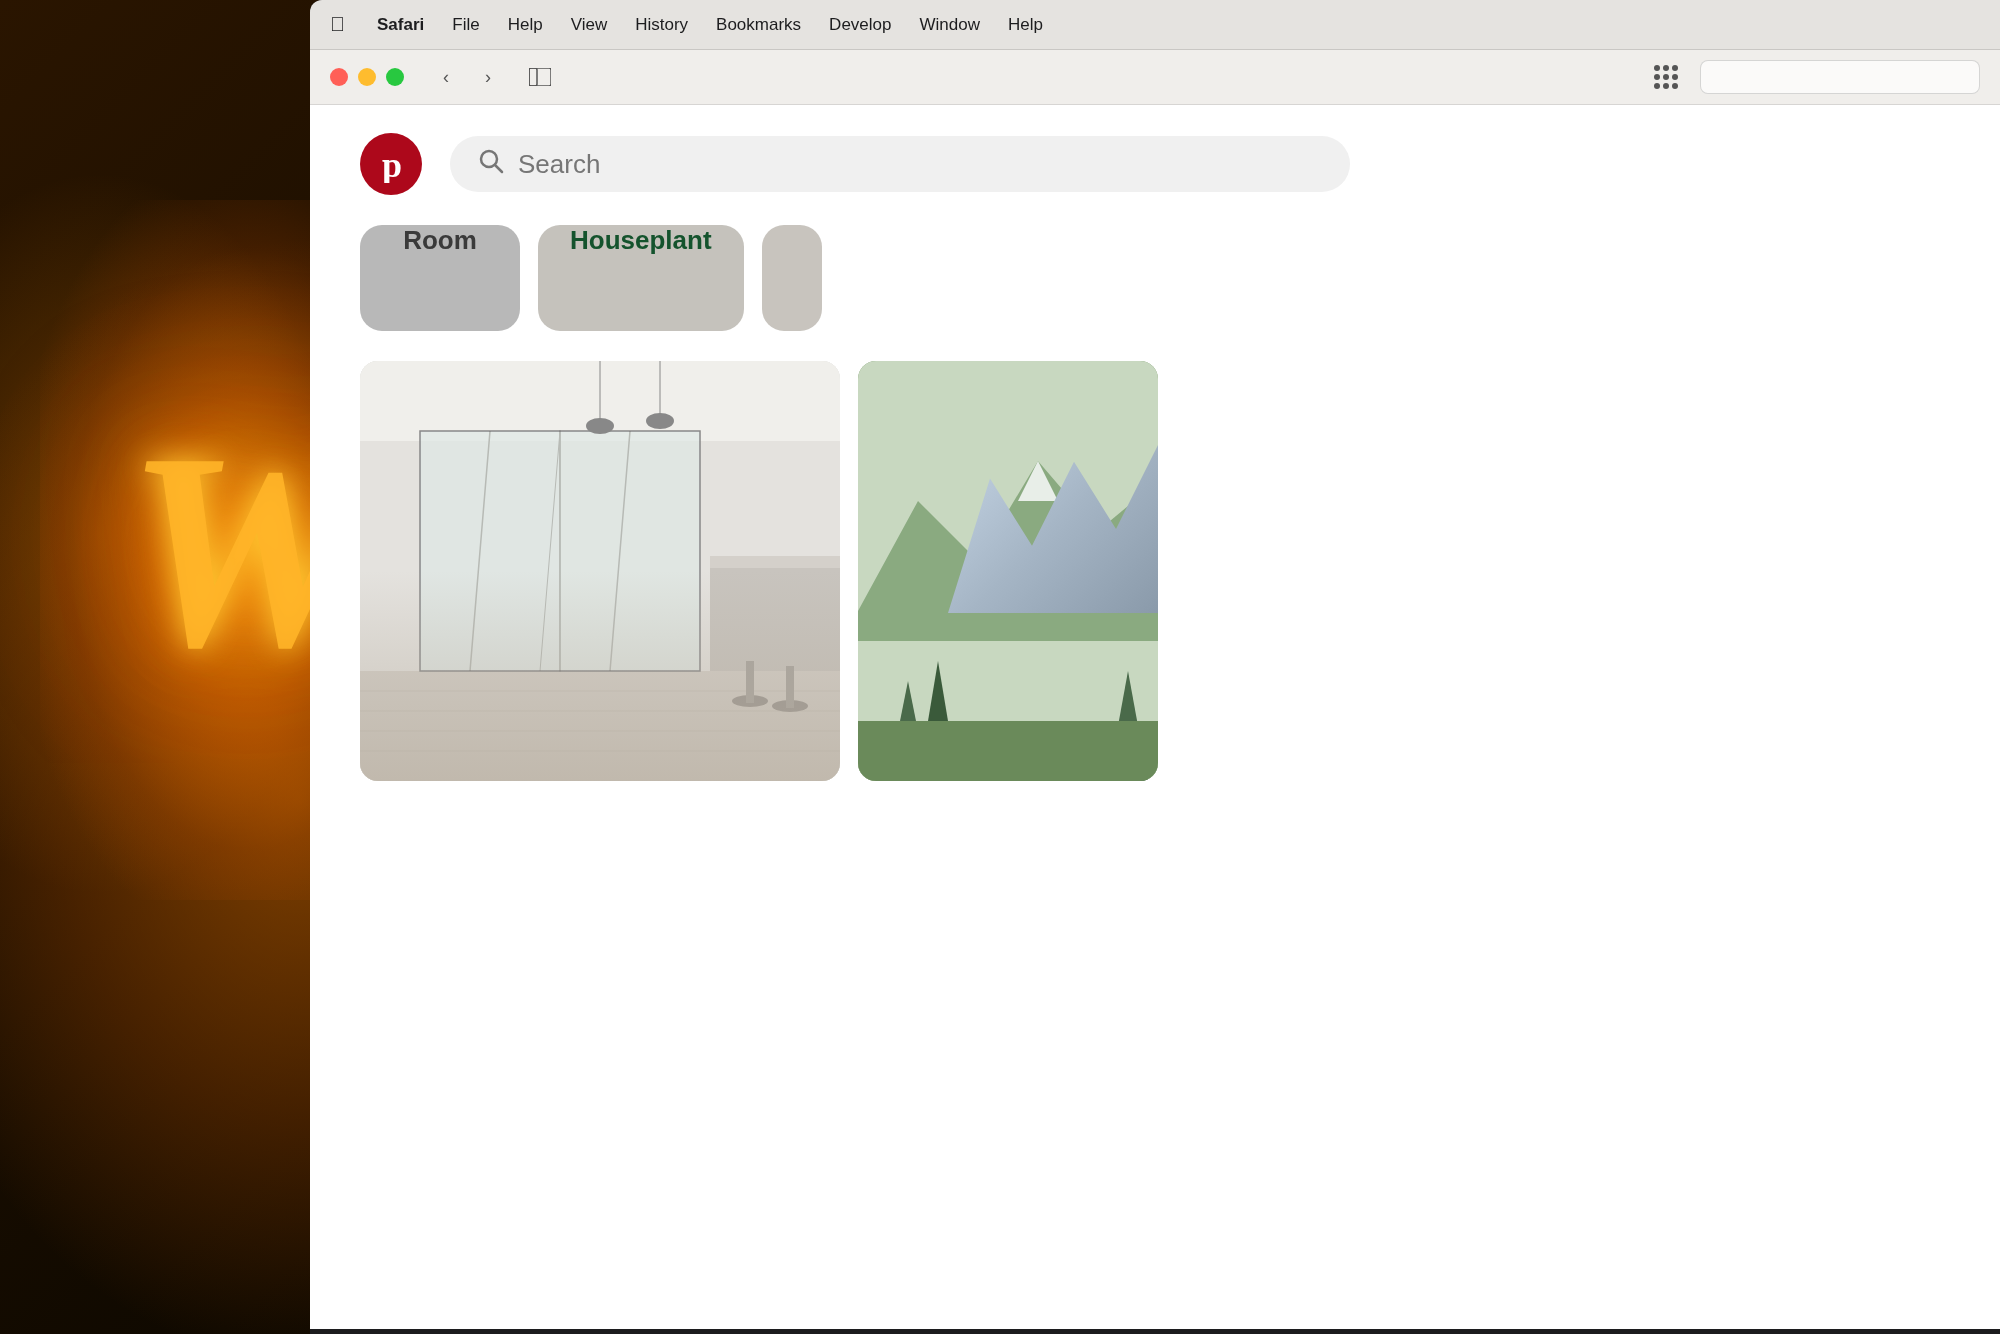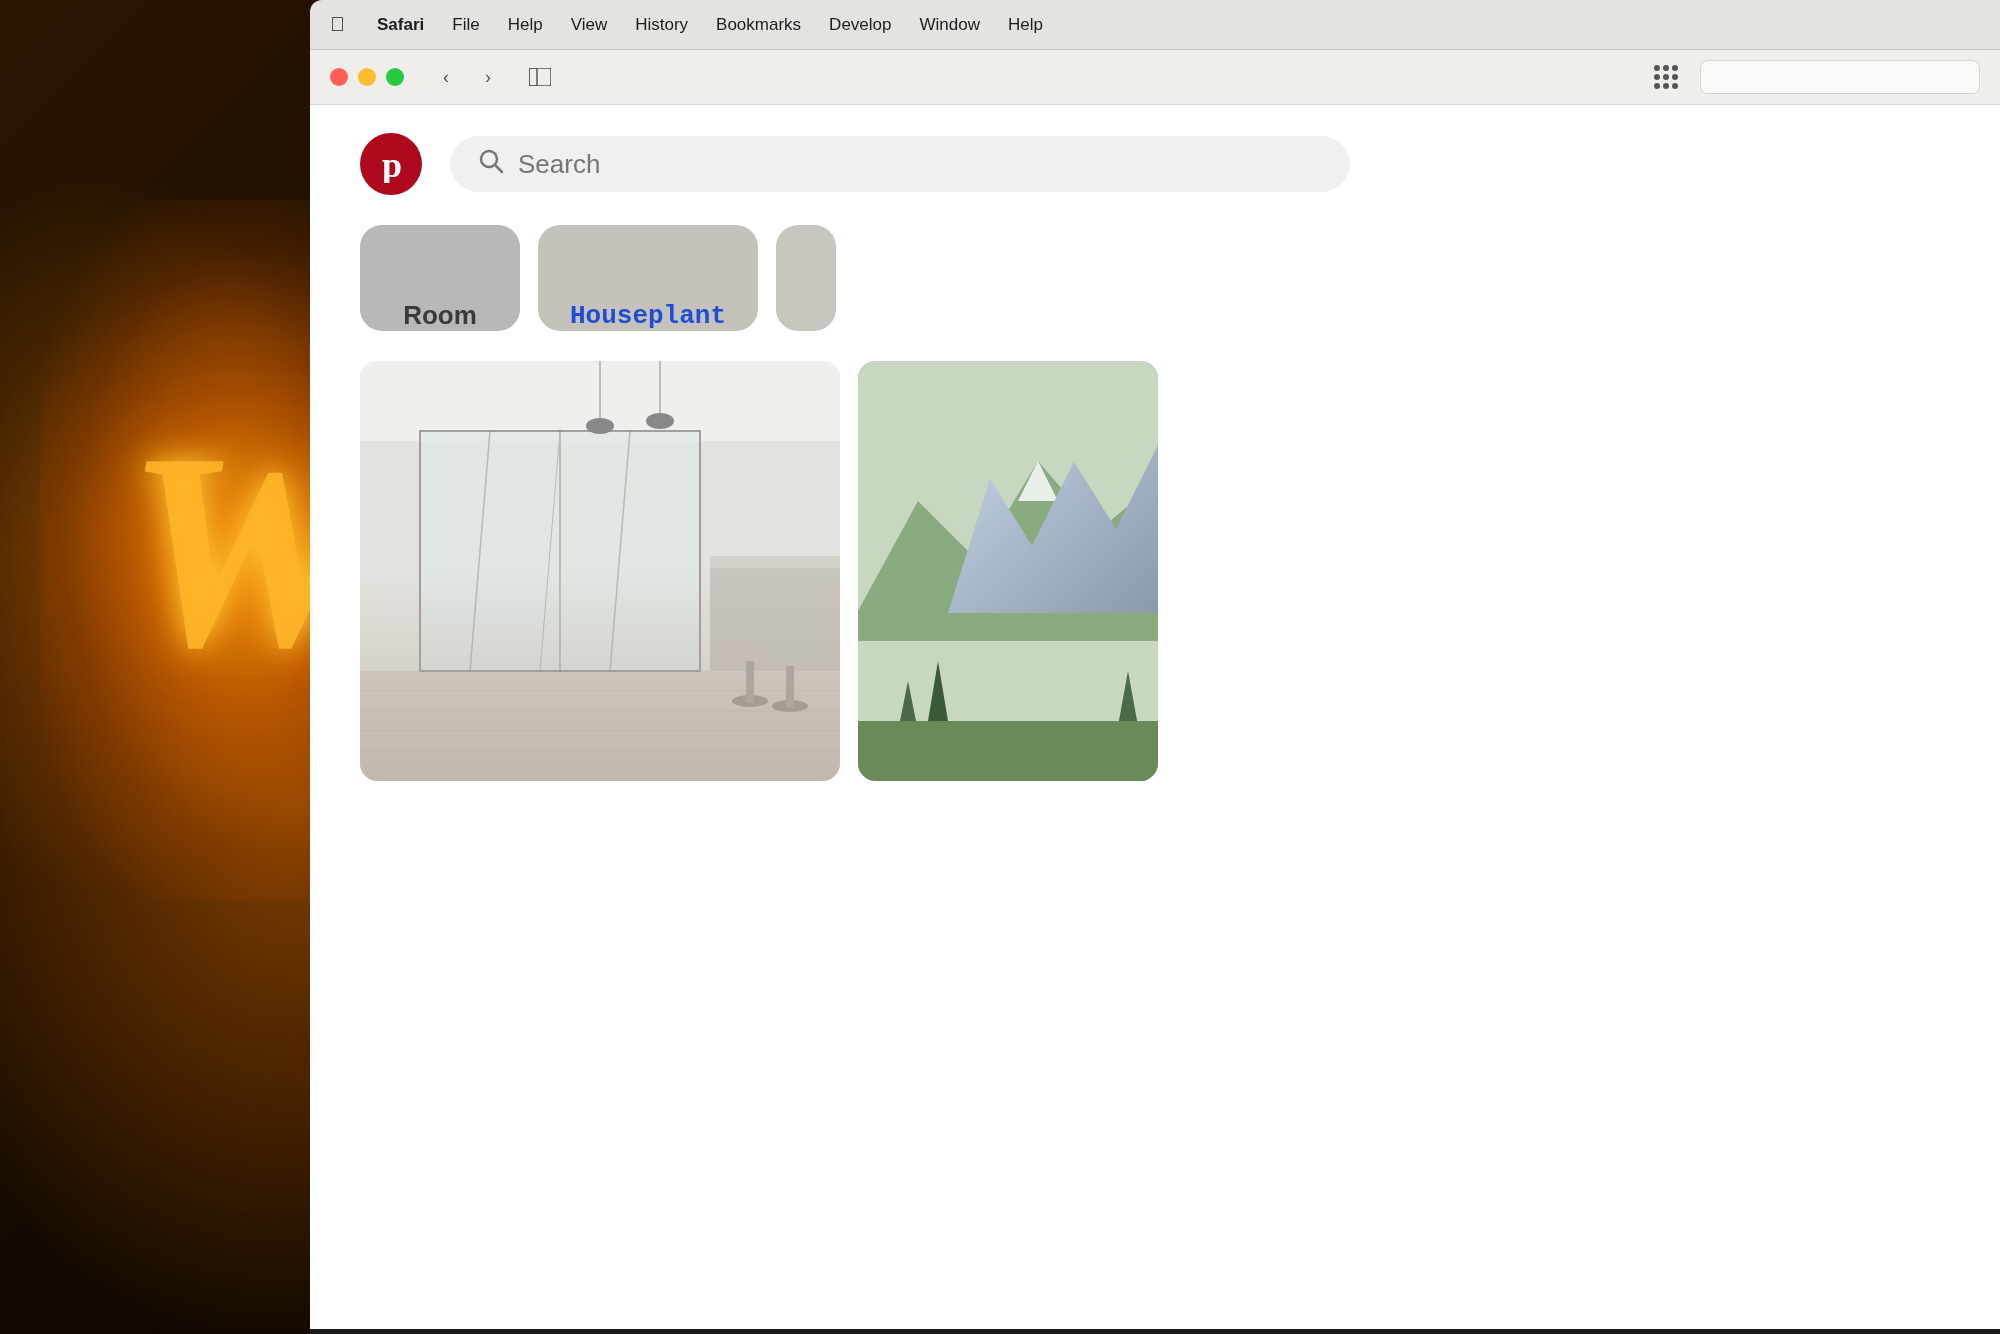--- a/index.html
+++ b/index.html
@@ -249,38 +249,37 @@
       gap: 18px;
       background: #fff;
       overflow: hidden;
     }
 
     .category-pill {
       height: 106px;
       padding: 0 32px;
       border-radius: 22px;
       display: flex;
-      align-items: flex-end;
+      align-items: flex-start;
       justify-content: center;
       font-size: 26px;
       font-weight: 600;
       cursor: pointer;
       white-space: nowrap;
       min-width: 160px;
     }
 
     .category-pill.light-gray {
       background: #b8b8b8;
       color: #3a3a3a;
     }
 
     .category-pill.medium-gray {
       background: #c5c2bc;
-      color: #1d4ed8;
-      font-family: Liberation Mono, monospace;
+      color: #14532d;
     }
 
     .category-pill.dark-gray {
       background: #6b6459;
       color: #ffffff;
     }
 
     .category-pill.dark-green {
       background: #2e4a2e;
       color: #ffffff;

